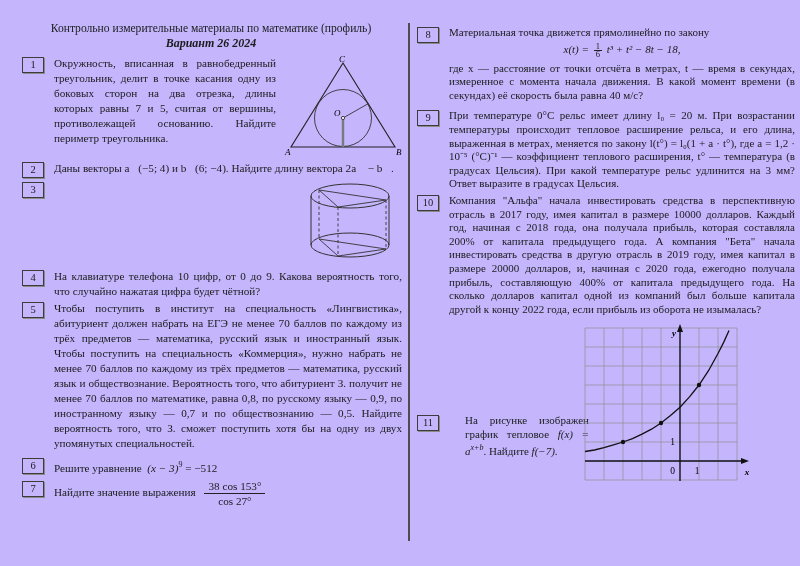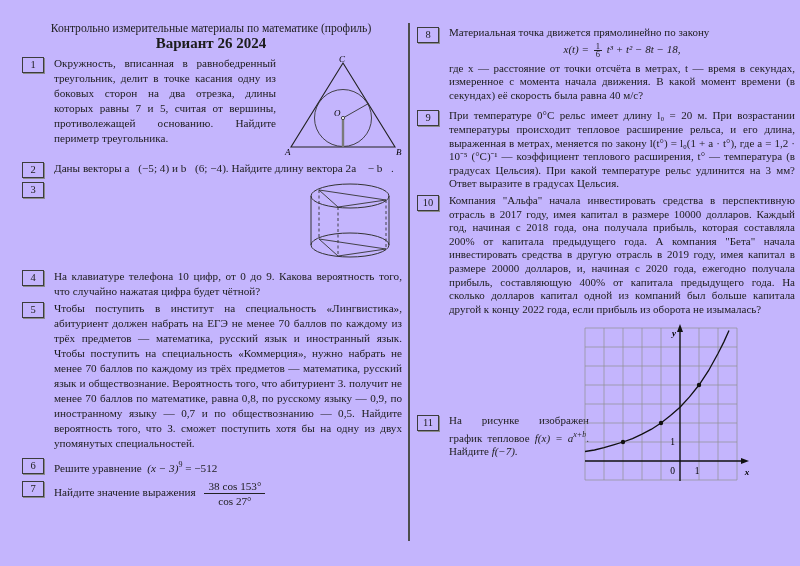--- a/index.html
+++ b/index.html
@@ -3,21 +3,21 @@
 <meta charset="utf-8">
 <style>
   html,body{margin:0;padding:0;}
   body{background:#ffffff;}
   .page{
     position:relative; width:800px; height:566px; background:#c4b5fd;
     font-family:"Liberation Serif", serif; color:#1c1c1c; overflow:hidden;
   }
   .header{position:absolute; top:22px; left:16px; width:390px; text-align:center;}
   .header .title{font-size:11.6px; line-height:14px;}
-  .header .variant{font-size:15px; font-weight:bold; line-height:15px;}
+  .header .variant{font-size:12px; font-weight:bold; line-height:15px;font-style:italic;}
 
   .divider{position:absolute; left:408px; top:23px; width:2px; height:518px; background:#4d4d4d;}
 
   .col{position:absolute;}
   .col-left{left:22px; top:56px; width:380px;}
   .col-right{left:417px; top:26px; width:378px;}
 
   .prob{display:flex; align-items:flex-start;}
   .pnum{
     flex:0 0 auto; width:20px; height:14px; border:1px solid #3c3c3c;
@@ -38,21 +38,21 @@
   .frac{display:inline-block; vertical-align:middle; text-align:center; line-height:12px; margin-left:6px;font-family:Liberation Serif, serif;}
   .frac .fnum{display:block; padding:0 4px 1px 4px; border-bottom:1px solid #222;}
   .frac .fden{display:block; padding-top:1px;}
 
   .formula-center{text-align:center; margin:3px 0 4px 0; white-space:nowrap;}
   .sfrac{display:inline-block; vertical-align:-4px; text-align:center; line-height:7px; font-size:8.5px; margin:0 2px;}
   .sfrac .fnum{display:block; border-bottom:1px solid #222; padding:0 2px;}
   .sfrac .fden{display:block;}
 
   .p11-wrap{position:relative; height:162px;}
-  .p11-text{position:absolute; left:0; top:90px; width:172px;}
+  .p11-text{position:absolute; left:0; top:90px; width:172px;gap:16px;}
   .p11-graph{position:absolute; left:166px; top:0;}
 
   svg{display:block;}
   .svg-label{font-family:"Liberation Serif", serif; font-size:9px; font-style:italic;}
   .svg-num{font-family:"Liberation Serif", serif; font-size:9.5px;}
 </style>
 </head>
 <body>
 
 <div class="page">

